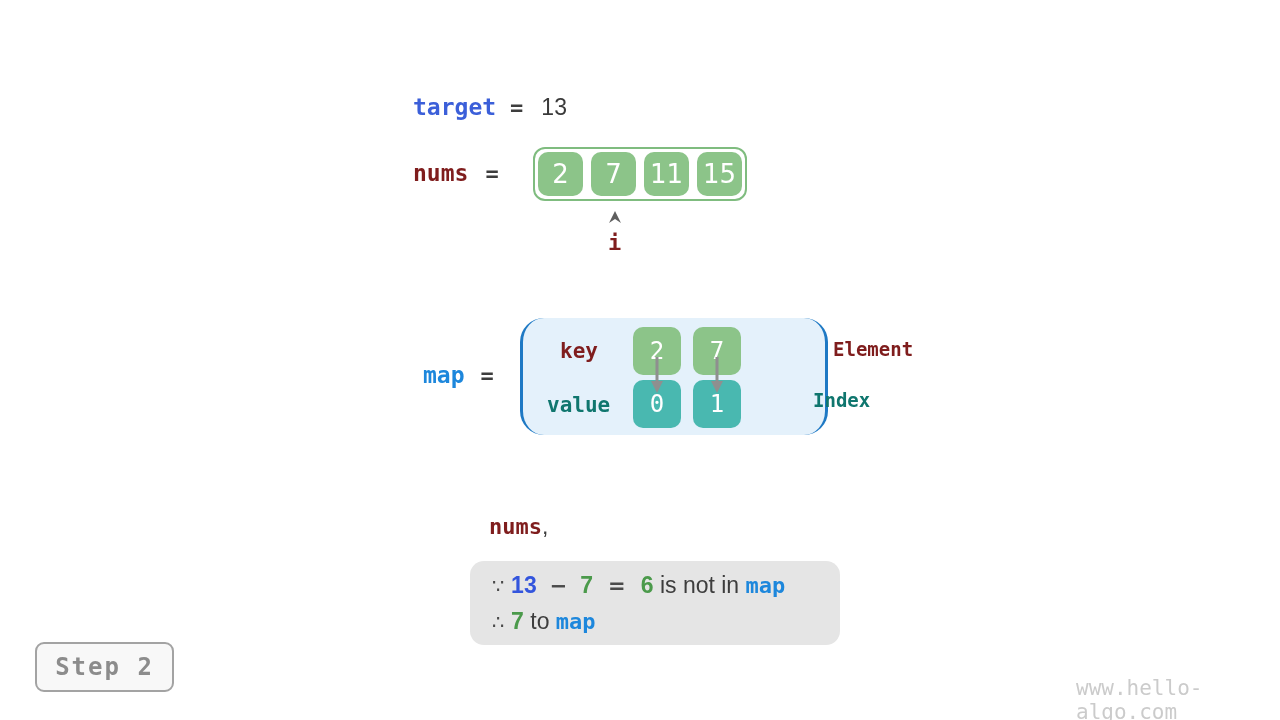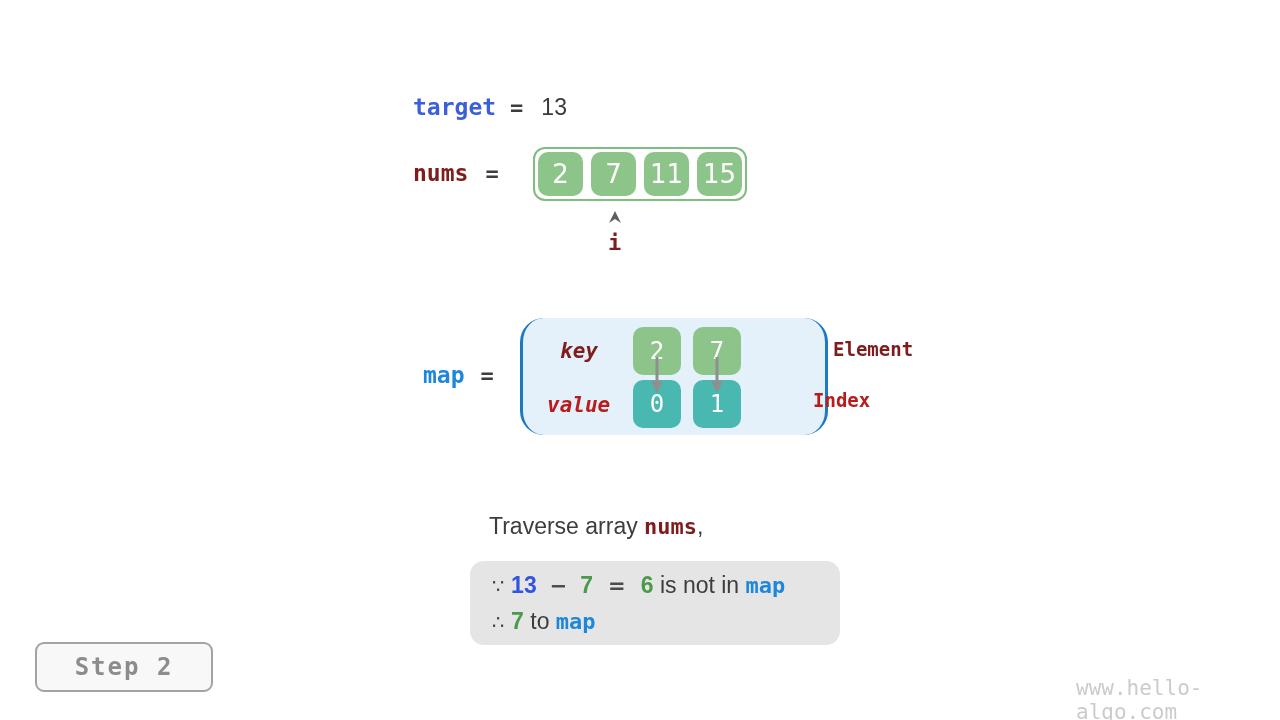--- a/index.html
+++ b/index.html
@@ -14,21 +14,21 @@
   }
   .abs { position: absolute; }
   .mono  { font-family: "DejaVu Sans Mono", monospace; }
 
   
   .var-line { display: flex; align-items: baseline; white-space: pre; }
   .var-label { font-family: "DejaVu Sans Mono", monospace; font-weight: bold; font-size: 23px; }
   .indigo { color: #3b5fd9; text-align: right; }
   .bright-blue { color: #1d87dc; }
   .green-text { color: #7f1d1d; }
-  .teal-text { color: #b91c1c; }
+  .teal-text { color: #0f766e; }
   .dark { color: #3d3d3d; }
   .eq-sign { font-family: "DejaVu Sans Mono", monospace; font-size: 22px; font-weight: 600; color: #3d3d3d; }
   .plain-value { font-size: 23px; color: #3a3a3a; }
 
   
   .array-box {
     left: 533px; top: 147px;
     display: flex; gap: 8px; padding: 3px;
     background: #ffffff;
     border: 2px solid #7fbc7f;
@@ -49,21 +49,21 @@
   
   .map-box {
     left: 520px; top: 318px;
     width: 308px; height: 117px;
     background: #e4f1fb;
     border-left: 3px solid #1e79c4;
     border-right: 3px solid #1e79c4;
     border-radius: 24px;
   }
   .map-box .abs { position: absolute; }
-  .kv-label { font-family: "DejaVu Sans Mono", monospace; font-weight: bold; font-size: 21px; font-style: italic; }
+  .kv-label { font-family: "DejaVu Sans Mono", monospace; font-weight: bold; font-size: 21px; }
   .kv-cell {
     width: 48px; height: 48px;
     border-radius: 10px;
     display: flex; align-items: center; justify-content: center;
     color: #ffffff;
     font-family: "DejaVu Sans Mono", monospace;
     font-size: 24px;
   }
   .key-cell { background: #8cc489; }
   .val-cell { background: #49b8b0; }
@@ -84,21 +84,21 @@
   .note-line { font-size: 23px; line-height: 35px; color: #3d3d3d; white-space: pre; display: flex; align-items: baseline; }
   .note-sym { font-family: "DejaVu Sans", sans-serif; font-size: 20px; color: #4a4a4a; }
   .num-blue  { color: #3355dd; font-weight: bold; }
   .num-green { color: #4b9a4b; font-weight: bold; }
   .op { font-family: "DejaVu Sans", sans-serif; font-weight: 600; color: #4a4a4a; font-size: 21px; }
   .note-map { font-family: "DejaVu Sans Mono", monospace; font-weight: bold; font-size: 22px; color: #1d87dc; }
 
   
   .step-badge {
     left: 35px; top: 642px;
-    width: 178px; height: 50px;
+    width: 139px; height: 50px;
     background: #f8f8f8;
     border: 2px solid #a3a3a3;
     border-radius: 9px;
     display: flex; align-items: center; justify-content: center;
     font-family: "DejaVu Sans Mono", monospace;
     font-weight: bold; font-size: 24px; color: #8c8c8c;
     letter-spacing: 2px;
   }
   .watermark {
     left: 1076px; top: 676px;
@@ -155,21 +155,20 @@
     <svg class="abs" style="left:186px; top:37px;" width="16" height="40" viewBox="0 0 16 40">
       <line x1="8" y1="2" x2="8" y2="27" stroke="#8f8f8f" stroke-width="3"></line>
       <polygon points="2,26 14,26 8,38" fill="#8f8f8f"></polygon>
     </svg>
   </div>
 
   <div class="abs legend-label green-text" style="left:833px; top:338px;">Element</div>
   <div class="abs legend-label teal-text" style="left:813px; top:389px;">Index</div>
 
   <div class="abs caption dark">
-    <span>Traverse array </span>
     <span class="array-name green-text">nums</span>
     <span>,</span>
   </div>
 
   <div class="abs note-box">
     <div class="note-line">
       <span class="note-sym">∵ </span>
       <span class="num-blue">13</span>
       <span class="op" style="margin:0 13px;">−</span>
       <span class="num-green">7</span>

